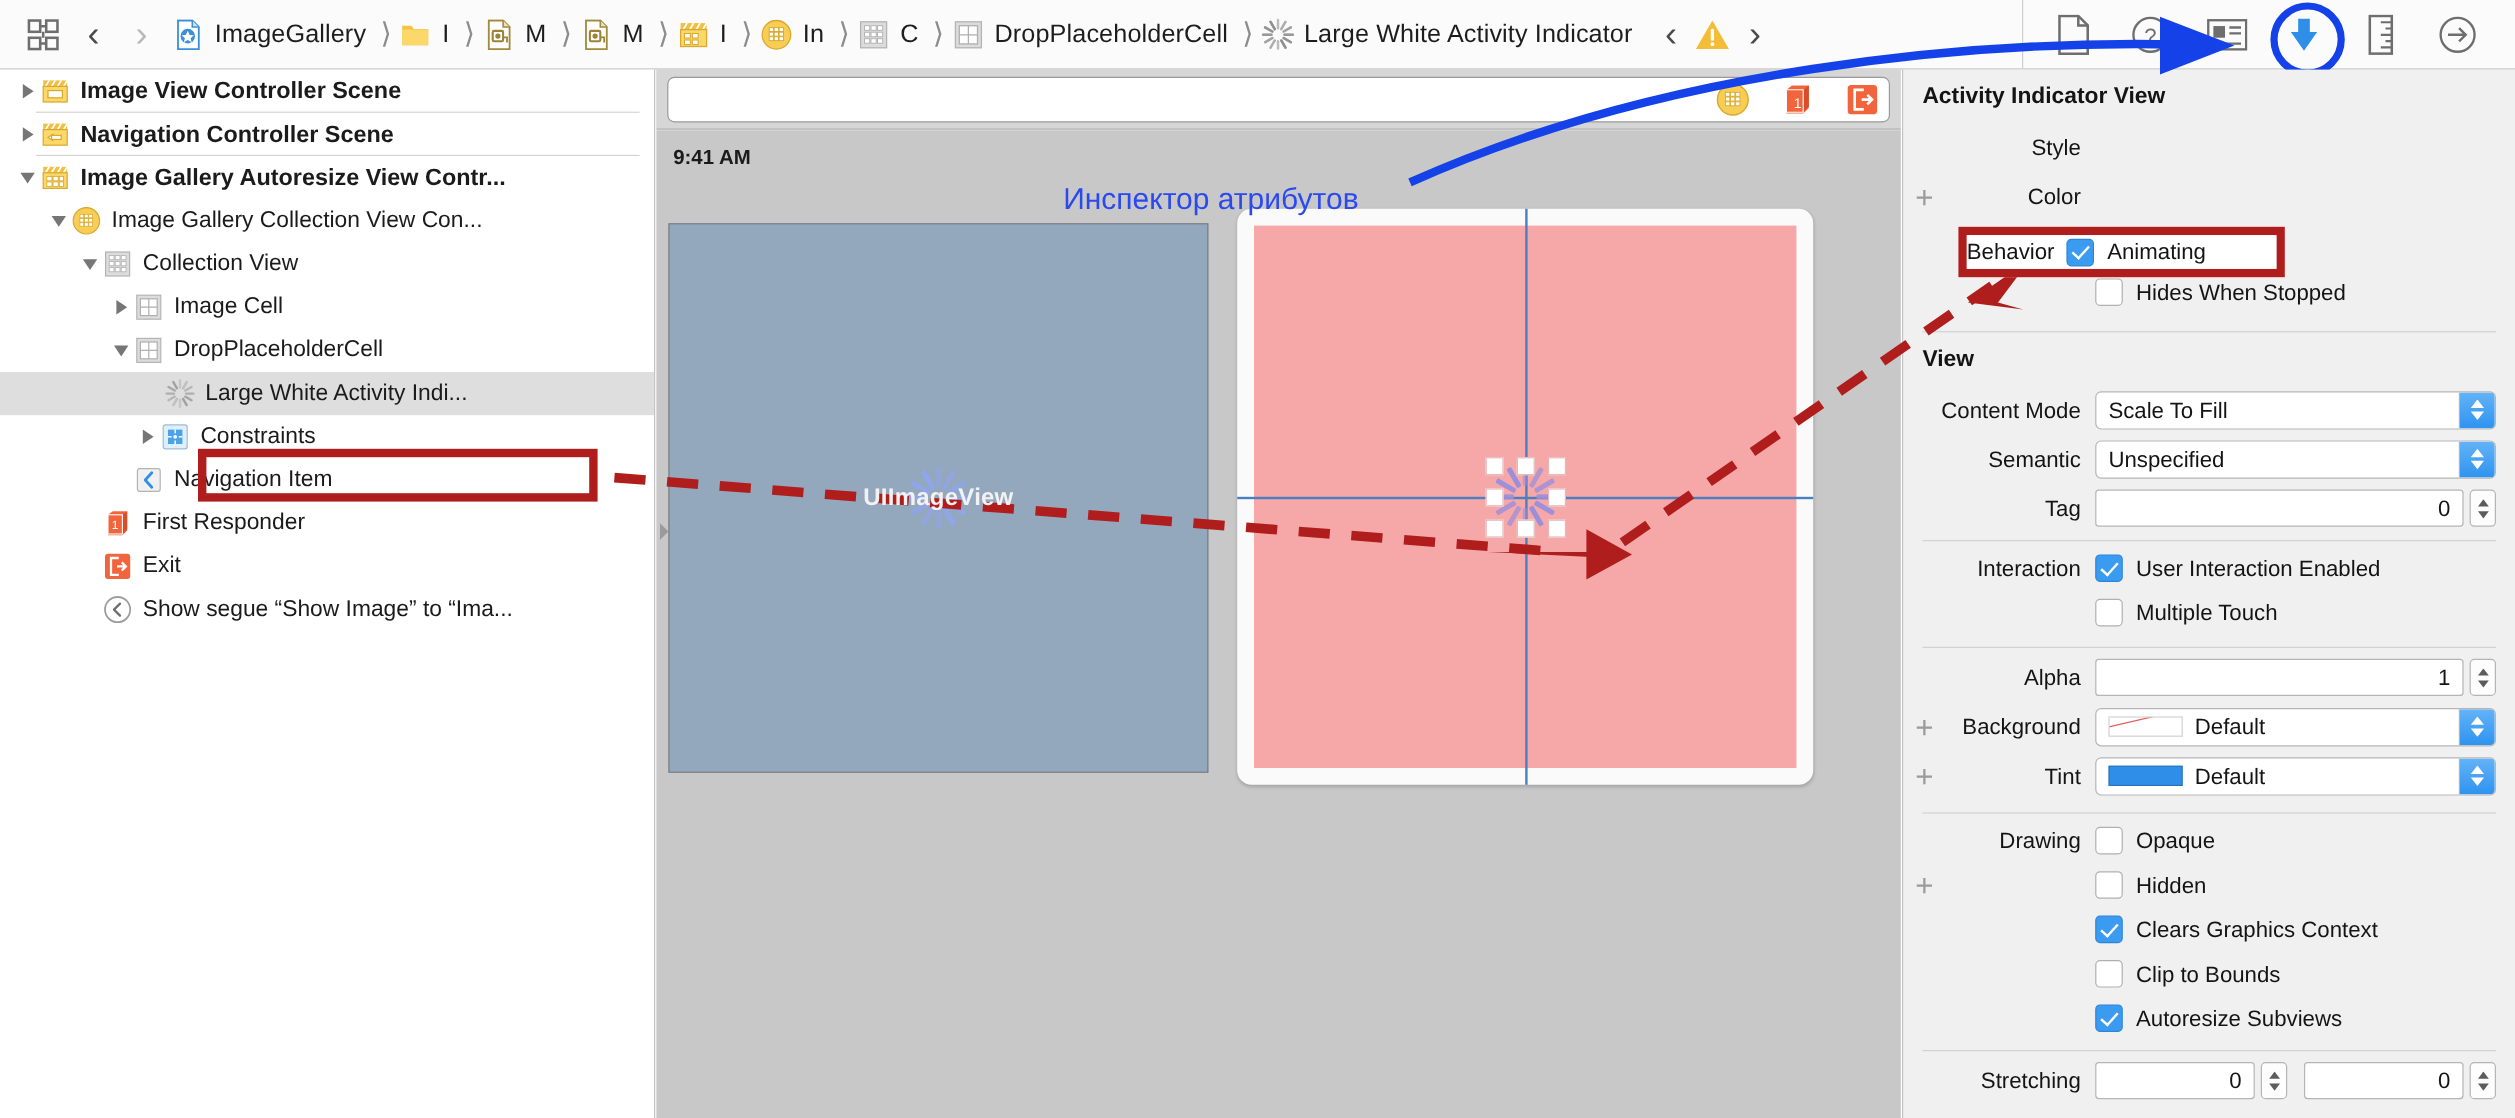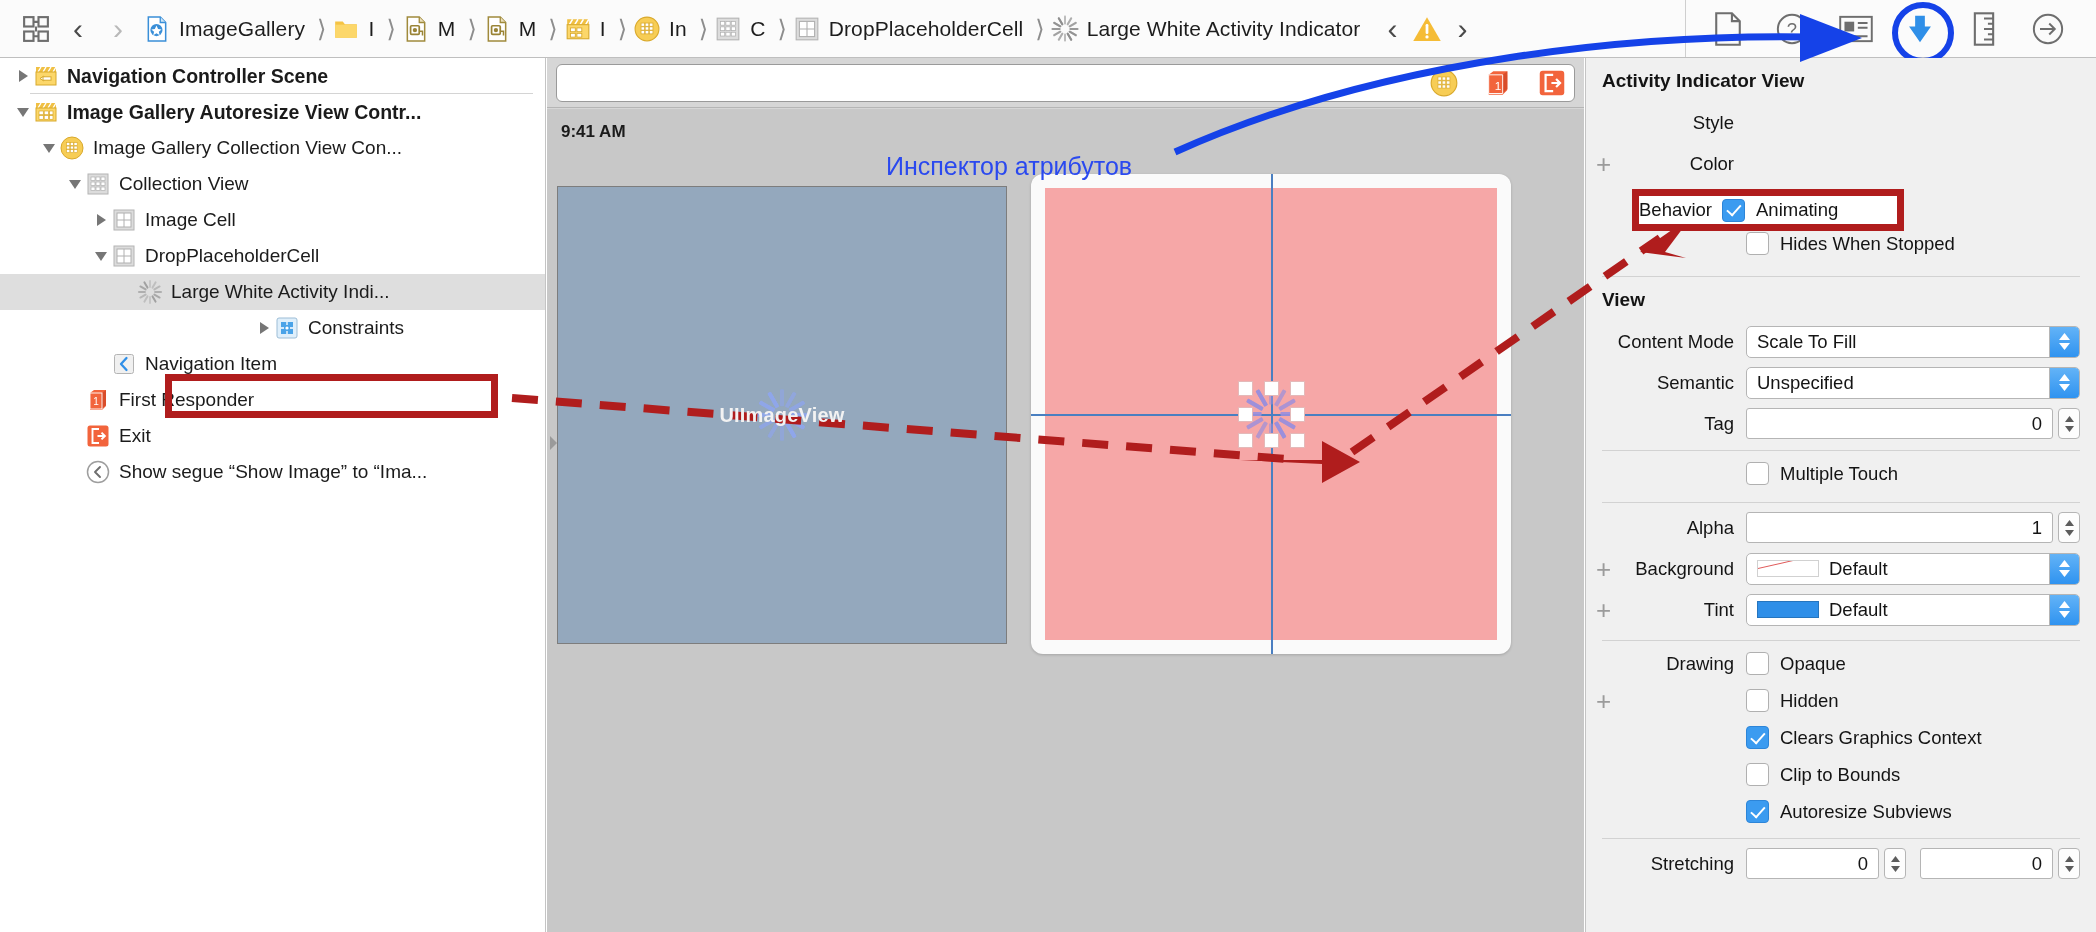--- a/index.html
+++ b/index.html
@@ -485,20 +485,36 @@
             <svg width="12" height="14" viewBox="0 0 12 14">
               <path d="M2 1v12l9-6z" fill="#767676"></path>
             </svg>
           </span>
           <span class="row-ic"><svg viewBox="0 0 24 24" width="24" height="24">
               <rect x="2" y="3" width="20" height="5" fill="#f0c043"></rect>
               <g stroke="#fff" stroke-width="1.4">
                 <path d="M4 8L7 3M9 8L12 3M14 8L17 3M19 8L22 3"></path>
               </g>
               <rect x="2" y="8" width="20" height="13" fill="#fcd76a" stroke="#d8a92c"></rect>
+              <rect x="6" y="11.5" width="12" height="6" fill="#fff" stroke="#d8a92c"></rect>
+            </svg></span>
+          <span class="row-label bold">Image View Controller Scene</span>
+        </div>
+        <div class="out-row sep-below" style="padding-left: 12px;">
+          <span class="disc">
+            <svg width="12" height="14" viewBox="0 0 12 14">
+              <path d="M2 1v12l9-6z" fill="#767676"></path>
+            </svg>
+          </span>
+          <span class="row-ic"><svg viewBox="0 0 24 24" width="24" height="24">
+              <rect x="2" y="3" width="20" height="5" fill="#f0c043"></rect>
+              <g stroke="#fff" stroke-width="1.4">
+                <path d="M4 8L7 3M9 8L12 3M14 8L17 3M19 8L22 3"></path>
+              </g>
+              <rect x="2" y="8" width="20" height="13" fill="#fcd76a" stroke="#d8a92c"></rect>
               <path d="M6 14.5l4-2.5v5z" fill="#fff" stroke="#d8a92c"></path>
               <rect x="9" y="12.8" width="8" height="3.4" fill="#fff" stroke="#d8a92c"></rect>
             </svg></span>
           <span class="row-label bold">Navigation Controller Scene</span>
         </div>
         <div class="out-row" style="padding-left: 12px;">
           <span class="disc">
             <svg width="14" height="12" viewBox="0 0 14 12">
               <path d="M1 2h12L7 11z" fill="#767676"></path>
             </svg>
@@ -601,21 +617,21 @@
             <i style="width: 2px; height: 7.92px; background: rgb(154, 154, 154); opacity: 0.9; transform: translate(-50%, 0px) rotate(150deg) translateY(4.08px); transform-origin: 50% 0px;"></i>
             <i style="width: 2px; height: 7.92px; background: rgb(154, 154, 154); opacity: 0.35; transform: translate(-50%, 0px) rotate(180deg) translateY(4.08px); transform-origin: 50% 0px;"></i>
             <i style="width: 2px; height: 7.92px; background: rgb(154, 154, 154); opacity: 0.46; transform: translate(-50%, 0px) rotate(210deg) translateY(4.08px); transform-origin: 50% 0px;"></i>
             <i style="width: 2px; height: 7.92px; background: rgb(154, 154, 154); opacity: 0.57; transform: translate(-50%, 0px) rotate(240deg) translateY(4.08px); transform-origin: 50% 0px;"></i>
             <i style="width: 2px; height: 7.92px; background: rgb(154, 154, 154); opacity: 0.68; transform: translate(-50%, 0px) rotate(270deg) translateY(4.08px); transform-origin: 50% 0px;"></i>
             <i style="width: 2px; height: 7.92px; background: rgb(154, 154, 154); opacity: 0.79; transform: translate(-50%, 0px) rotate(300deg) translateY(4.08px); transform-origin: 50% 0px;"></i>
             <i style="width: 2px; height: 7.92px; background: rgb(154, 154, 154); opacity: 0.9; transform: translate(-50%, 0px) rotate(330deg) translateY(4.08px); transform-origin: 50% 0px;"></i>
           </span>
           <span class="row-label">Large White Activity Indi...</span>
         </div>
-        <div class="out-row" style="padding-left: 112px; justify-content: center;">
+        <div class="out-row" style="padding-left: 112px;">
           <span class="disc">
             <svg width="12" height="14" viewBox="0 0 12 14">
               <path d="M2 1v12l9-6z" fill="#767676"></path>
             </svg>
           </span>
           <span class="row-ic"><svg viewBox="0 0 24 24" width="24" height="24">
               <rect x="2" y="2" width="20" height="20" rx="2" fill="#dfeffb" stroke="#9dbdd6"></rect>
               <rect x="6" y="6" width="12" height="12" fill="#4aa3e8"></rect>
               <g stroke="#fff" stroke-width="1.3">
                 <path d="M12 6v3M12 15v3M6 12h3M15 12h3"></path>
@@ -844,20 +860,25 @@
           </svg>
         <svg width="11" height="7" viewBox="0 0 11 7">
             <path d="M5.5 7L1 1h9z" fill="#5c5c5c"></path>
           </svg>
       </span>
     </div>
 
     <div class="sec-divider"></div>
 
     <div class="chk-row">
+      <span class="ilabel">Interaction</span>
+      <span class="cbox on"></span>
+      <span class="chk-label">User Interaction Enabled</span>
+    </div>
+    <div class="chk-row">
       <span class="ilabel"></span>
       <span class="cbox"></span>
       <span class="chk-label">Multiple Touch</span>
     </div>
 
     <div class="sec-divider" style="margin-top:10px;"></div>
 
     <div class="irow">
       <span class="ilabel">Alpha</span>
       <div class="numfield">1</div>

